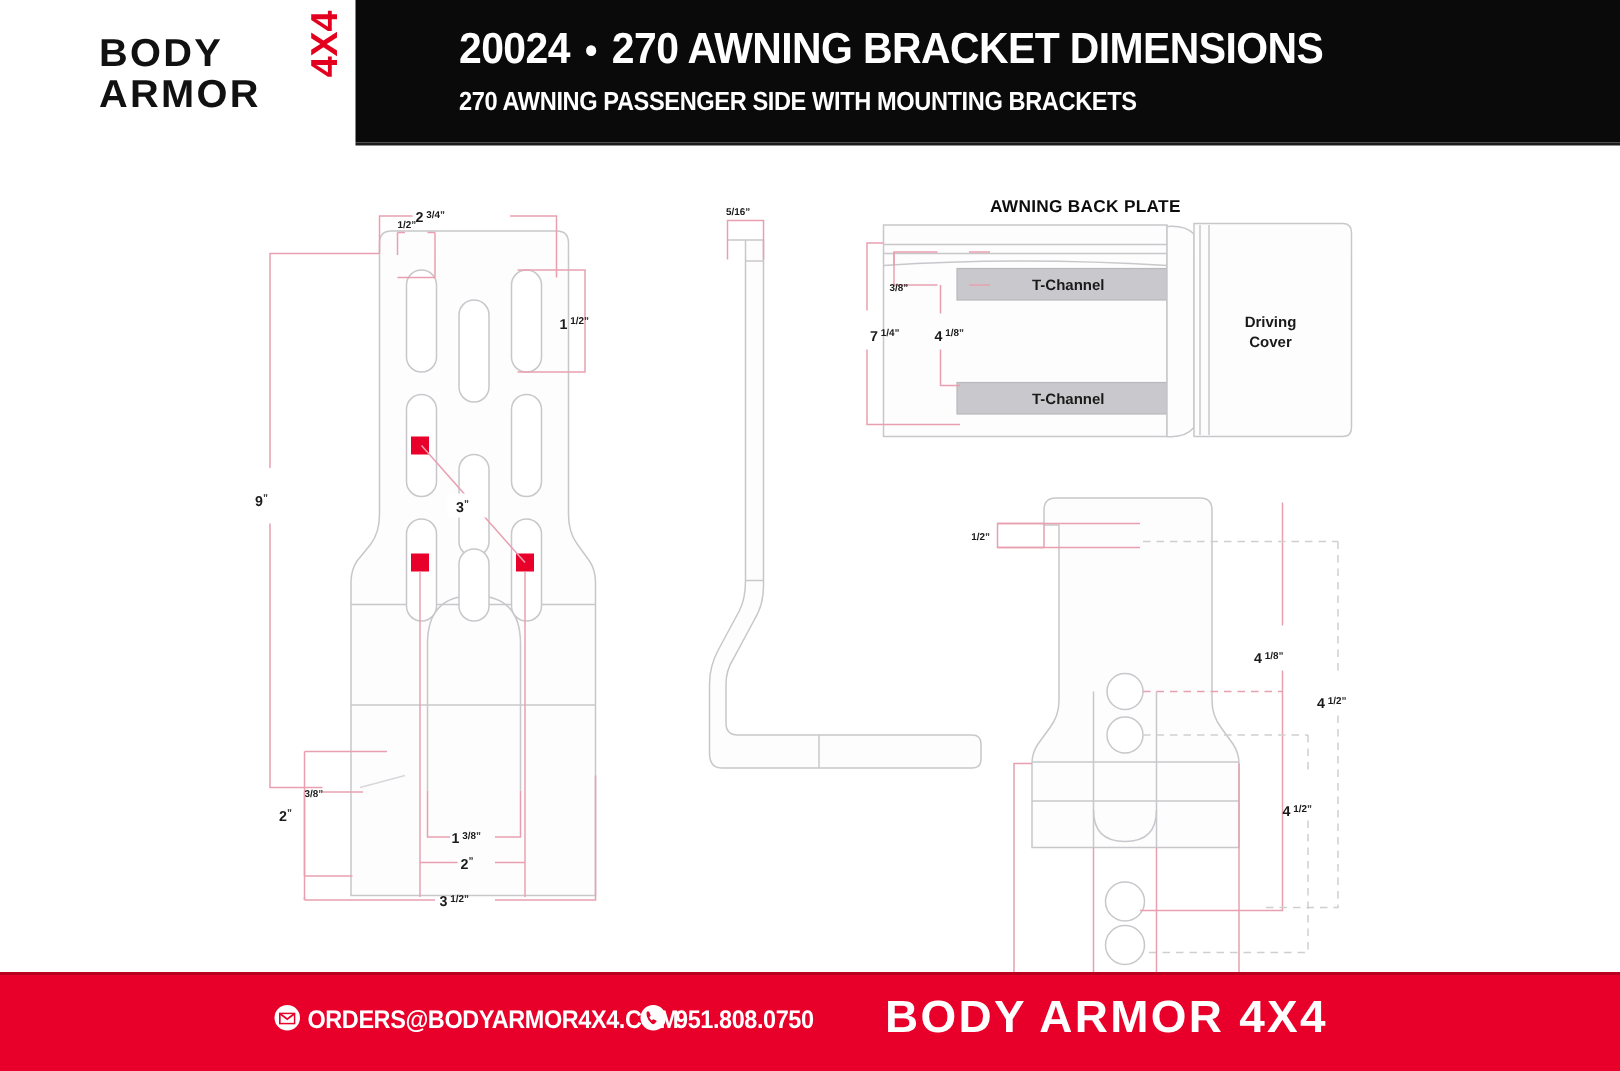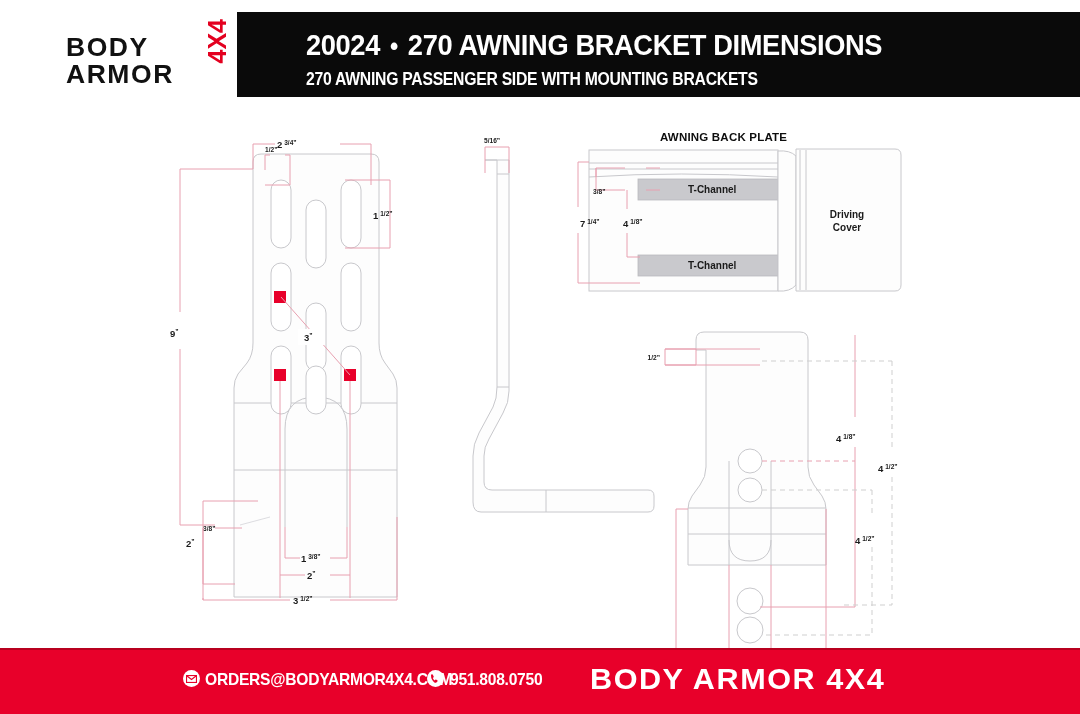--- a/index.html
+++ b/index.html
@@ -8,21 +8,21 @@
   body {
     width:1080px; height:714px;
     background:#ffffff;
     font-family:"Liberation Sans", sans-serif;
     overflow:hidden;
     position:relative;
   }
 
   
   .header {
-    position:absolute; left:0; top:12px; width:992px; height:97px;
+    position:absolute; left:0; top:0; width:992px; height:97px;
     background:#ffffff;
   }
   .header-bar {
     position:absolute; left:237px; top:0; width:843px; height:95px;
     background:#0a0a0a;
   }
   .header-bar-underline {
     position:absolute; left:237px; top:95px; width:843px; height:3px;
     background:#1c1c1c;
   }

